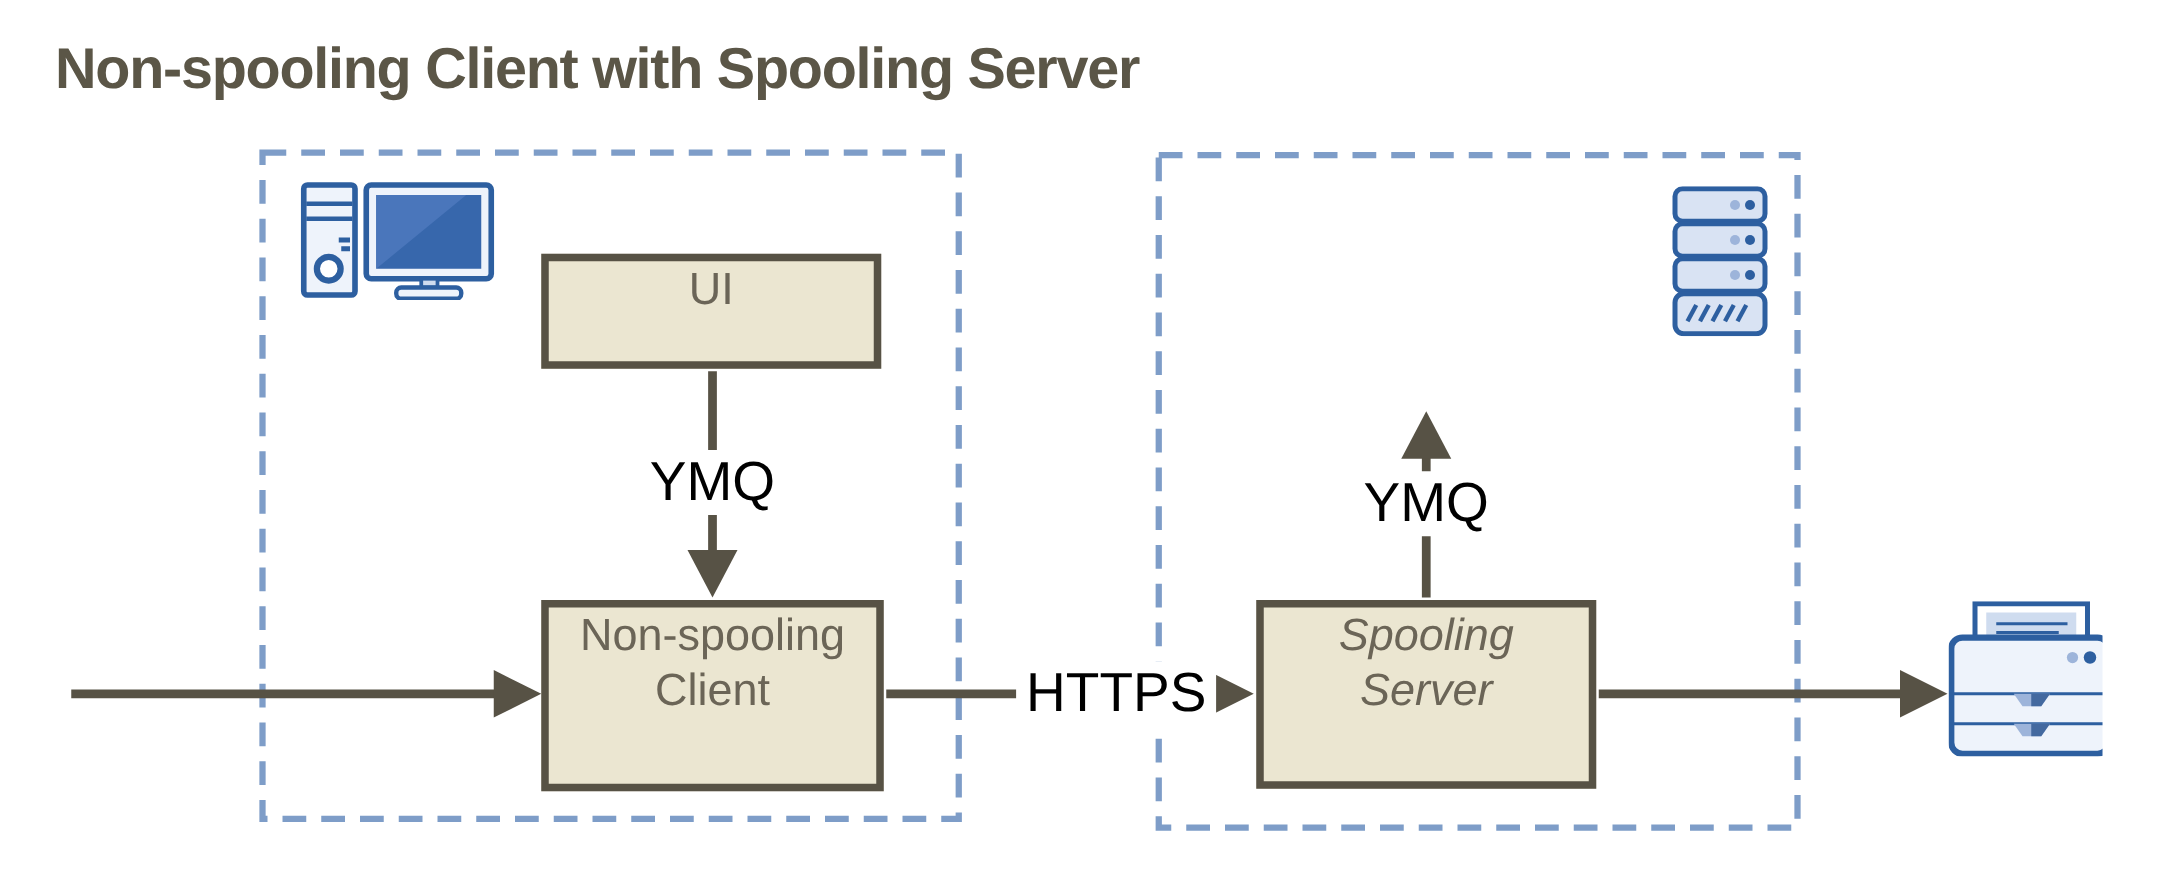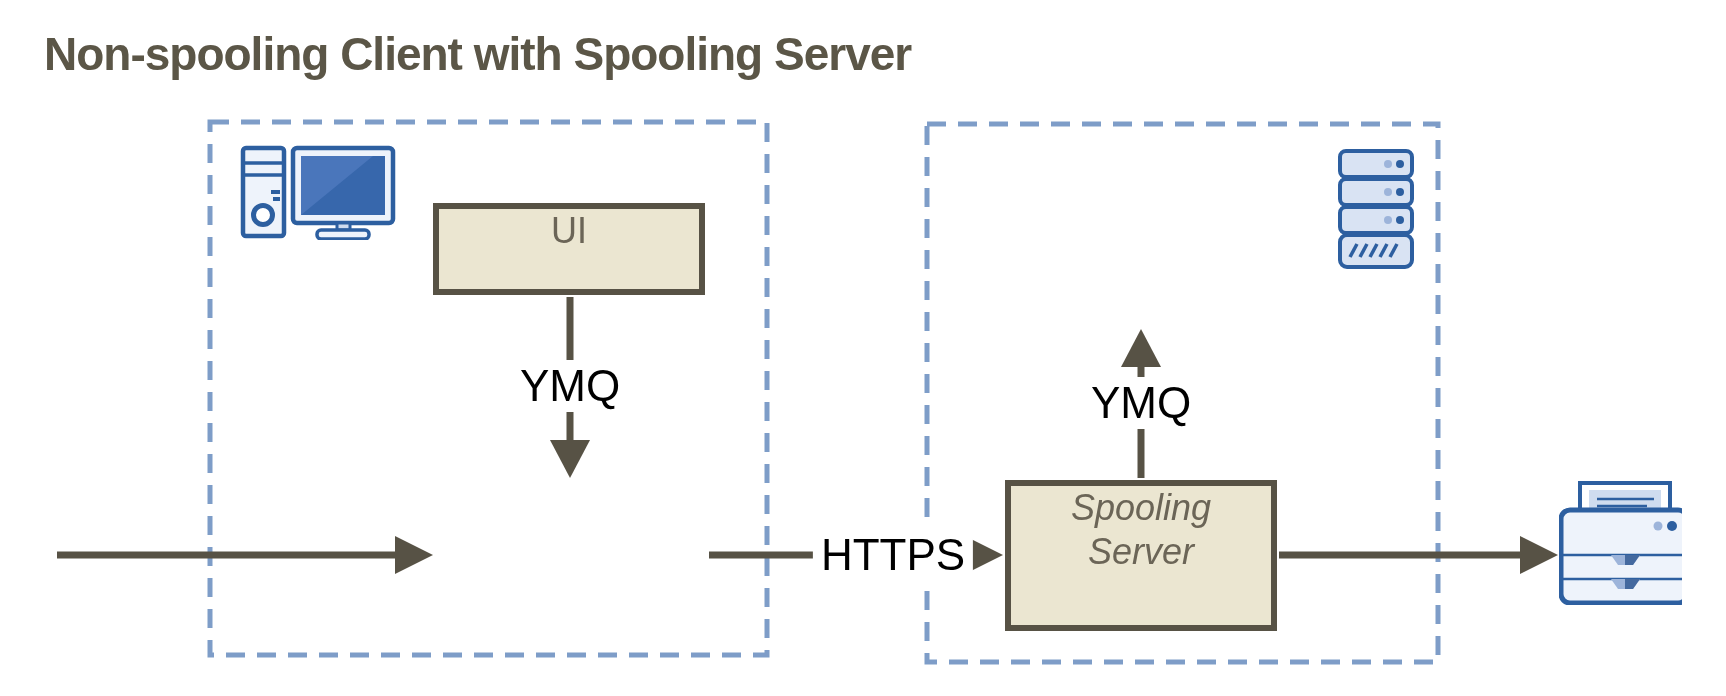--- a/index.html
+++ b/index.html
@@ -138,20 +138,23 @@
     <line x1="3" y1="98" x2="127" y2="98" class="is" stroke-width="2.5"></line>
     <polygon points="52,74 81,74 74,84 59,84" class="f-handle"></polygon>
     <polygon points="66,74 81,74 74,84 66,84" class="f-handle-dark"></polygon>
     <polygon points="52,98 81,98 74,108 59,108" class="f-handle"></polygon>
     <polygon points="66,98 81,98 74,108 66,108" class="f-handle-dark"></polygon>
   </svg>
 
   <div class="node" id="node-ui">
     <span>UI</span>
   </div>
+  <div class="node" id="node-client">
+    <span>Non-spooling Client</span>
+  </div>
   <div class="node" id="node-server">
     <span>Spooling Server</span>
   </div>
 
   <div class="edge-label" id="label-ymq-client">YMQ</div>
   <div class="edge-label" id="label-https">HTTPS</div>
   <div class="edge-label" id="label-ymq-server">YMQ</div>
 
 </div>
 

